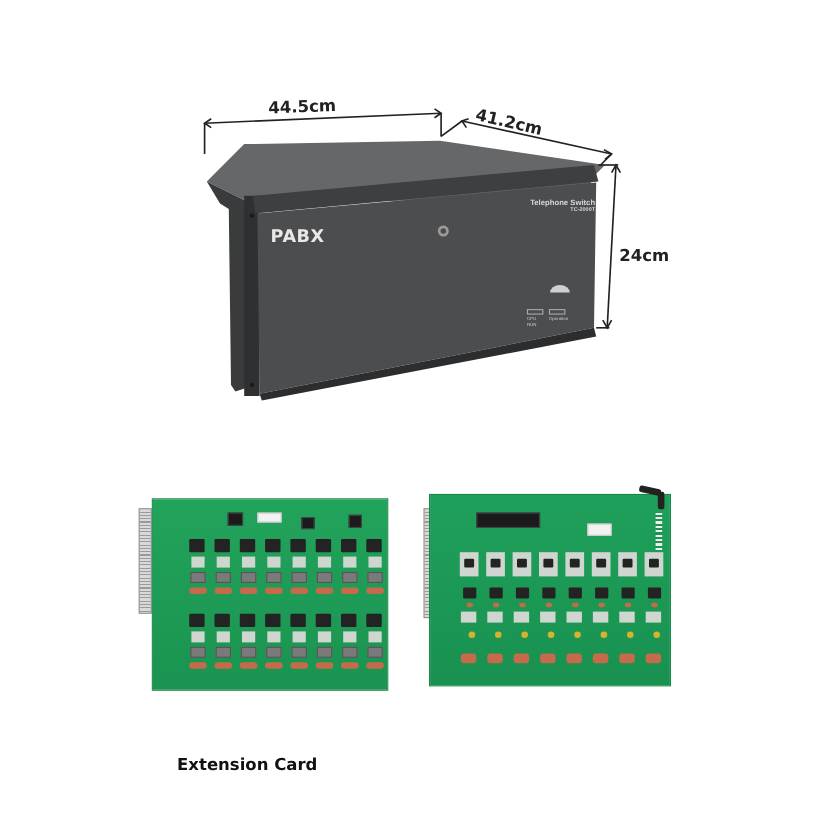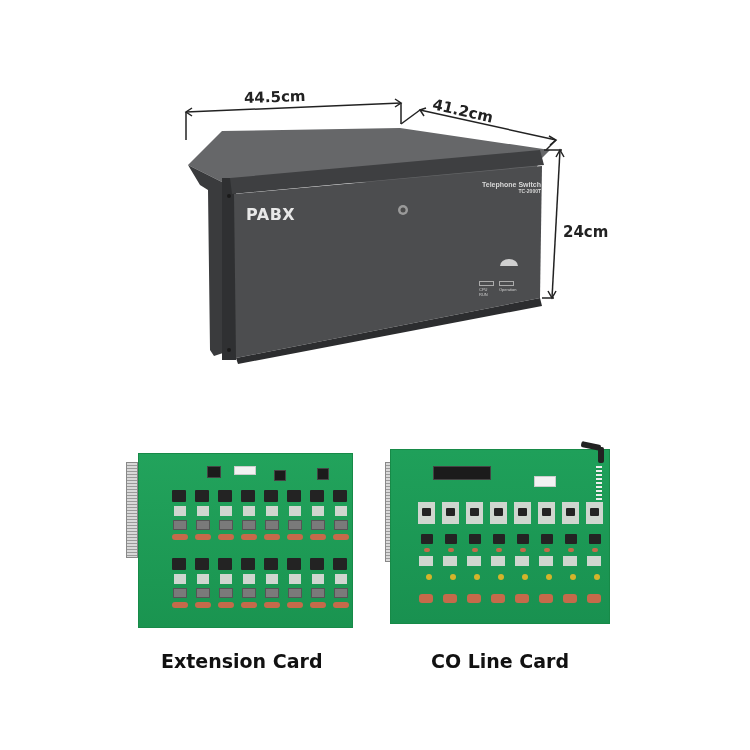--- a/index.html
+++ b/index.html
@@ -58,21 +58,21 @@
 
   .channel { position: absolute; }
   .channel .ic { position: absolute; background: #232323; border-radius: 1px; }
   .channel .relay { position: absolute; background: #7a7a7a; border: 1px solid #555; }
   .channel .coil { position: absolute; background: #c56a4a; border-radius: 3px; }
   .channel .cap { position: absolute; background: #d4b42a; border-radius: 50%; }
   .channel .smd { position: absolute; background: #cfd6cf; }
 
   .caption {
     position: absolute; font-family: "DejaVu Sans", sans-serif; font-weight: bold;
-    font-size: 19px; color: #111; white-space: nowrap;
+    font-size: 15px; color: #111; white-space: nowrap; margin-top: 36px;
   }
   .cap-ext { left: 161px; top: 650px; }
   .cap-co { left: 431px; top: 650px; }
 
   .co-lever { position: absolute; left: 581px; top: 443px; width: 20px; height: 6px; background: #222; transform: rotate(12deg); border-radius: 2px; }
   .co-lever2 { position: absolute; left: 598px; top: 447px; width: 6px; height: 16px; background: #222; border-radius: 2px; }
   .co-pins { position: absolute; left: 596px; top: 466px; width: 6px; height: 34px; background: repeating-linear-gradient(180deg,#eee 0 2px,#1a9450 2px 4px); }
 </style>
 </head>
 <body>
@@ -324,14 +324,13 @@
       <div class="channel" style="left: 586px; top: 502px;">
         <div class="smd" style="left: 0px; top: 0px; width: 17px; height: 22px;"></div>
         <div class="ic" style="left: 4px; top: 6px; width: 9px; height: 8px;"></div>
         <div class="ic" style="left: 3px; top: 32px; width: 12px; height: 10px;"></div>
         <div class="coil" style="left: 6px; top: 46px; width: 6px; height: 4px;"></div>
         <div class="smd" style="left: 1px; top: 54px; width: 14px; height: 10px;"></div>
         <div class="cap" style="left: 8px; top: 72px; width: 6px; height: 6px;"></div>
         <div class="coil" style="left: 1px; top: 92px; width: 14px; height: 9px;"></div>
       </div>
     </div>
-  <span class="caption cap-co">CO Line Card</span>
 </div>
 
 </body></html>

